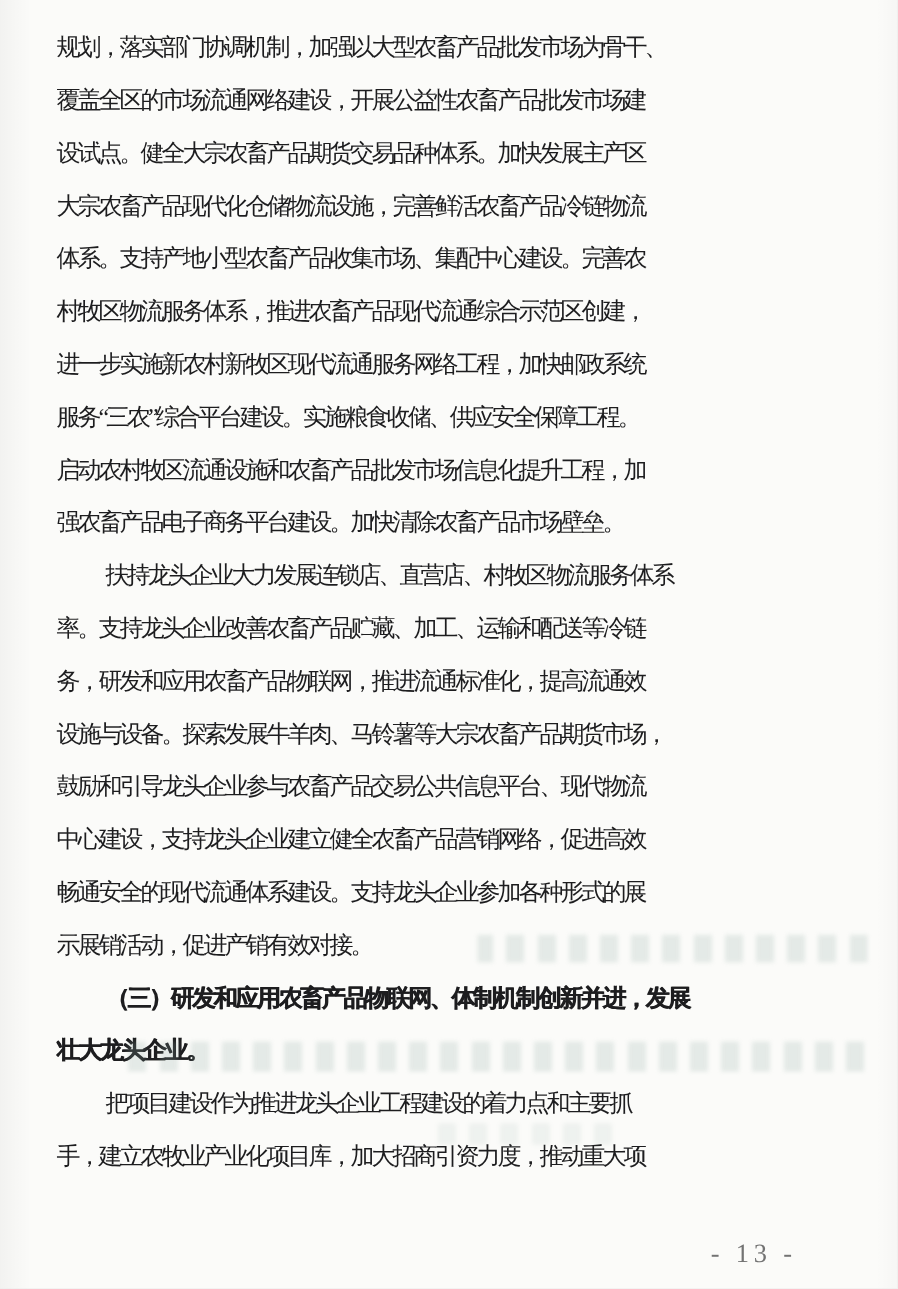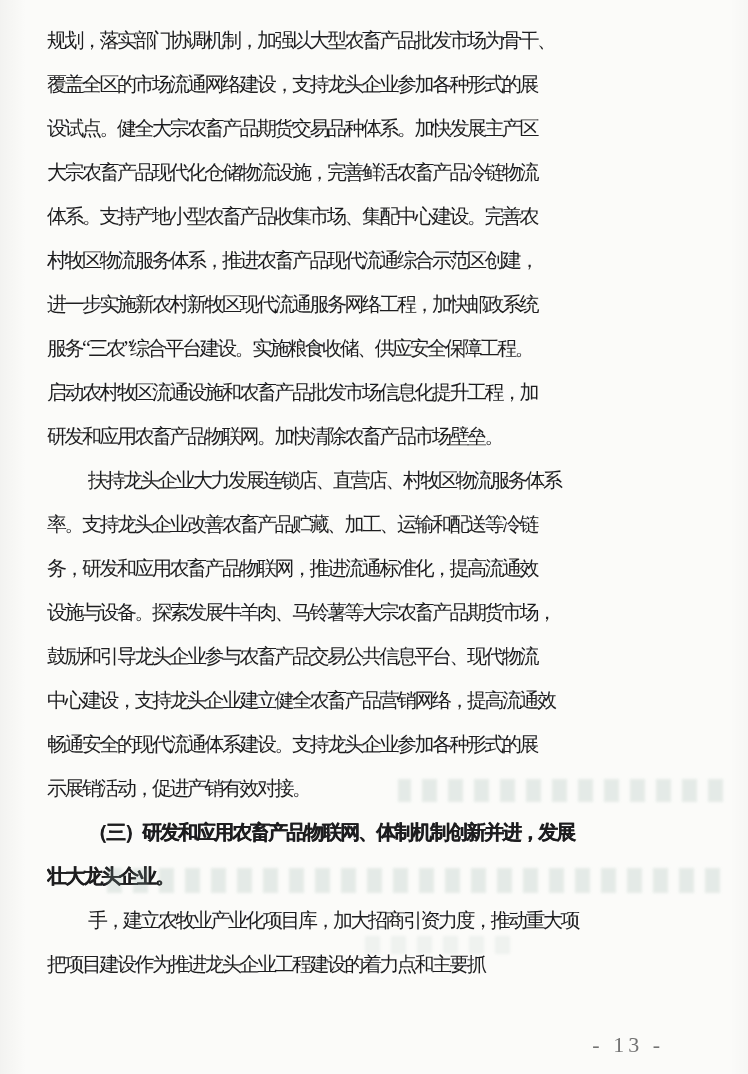--- a/index.html
+++ b/index.html
@@ -74,47 +74,47 @@
   .bleed-c { left: 360px; top: 936px; width: 150px; height: 18px; opacity: 0.3; }
 </style>
 </head>
 <body>
 
 <div class="page">
 
   <div class="text-body">
       <div class="para body">
         <div class="line">规划，落实部门协调机制，加强以大型农畜产品批发市场为骨干、</div>
-        <div class="line">覆盖全区的市场流通网络建设，支持龙头企业参加各种形式的展</div>
+        <div class="line">覆盖全区的市场流通网络建设，开展公益性农畜产品批发市场建</div>
         <div class="line">设试点。健全大宗农畜产品期货交易品种体系。加快发展主产区</div>
         <div class="line">大宗农畜产品现代化仓储物流设施，完善鲜活农畜产品冷链物流</div>
         <div class="line">体系。支持产地小型农畜产品收集市场、集配中心建设。完善农</div>
         <div class="line">村牧区物流服务体系，推进农畜产品现代流通综合示范区创建，</div>
         <div class="line">进一步实施新农村新牧区现代流通服务网络工程，加快邮政系统</div>
         <div class="line">服务“三农”综合平台建设。实施粮食收储、供应安全保障工程。</div>
         <div class="line">启动农村牧区流通设施和农畜产品批发市场信息化提升工程，加</div>
-        <div class="line">研发和应用农畜产品物联网。加快清除农畜产品市场壁垒。</div>
+        <div class="line">强农畜产品电子商务平台建设。加快清除农畜产品市场壁垒。</div>
       </div>
       <div class="para body indent">
         <div class="line">扶持龙头企业大力发展连锁店、直营店、村牧区物流服务体系</div>
         <div class="line">率。支持龙头企业改善农畜产品贮藏、加工、运输和配送等冷链</div>
         <div class="line">务，研发和应用农畜产品物联网，推进流通标准化，提高流通效</div>
         <div class="line">设施与设备。探索发展牛羊肉、马铃薯等大宗农畜产品期货市场，</div>
         <div class="line">鼓励和引导龙头企业参与农畜产品交易公共信息平台、现代物流</div>
-        <div class="line">中心建设，支持龙头企业建立健全农畜产品营销网络，提高流通效</div>
+        <div class="line">中心建设，支持龙头企业建立健全农畜产品营销网络，促进高效</div>
         <div class="line">畅通安全的现代流通体系建设。支持龙头企业参加各种形式的展</div>
         <div class="line">示展销活动，促进产销有效对接。</div>
       </div>
       <div class="para heading indent">
         <div class="line">（三）研发和应用农畜产品物联网、体制机制创新并进，发展</div>
         <div class="line">壮大龙头企业。</div>
       </div>
       <div class="para body indent">
+        <div class="line">把项目建设作为推进龙头企业工程建设的着力点和主要抓</div>
         <div class="line">手，建立农牧业产业化项目库，加大招商引资力度，推动重大项</div>
-        <div class="line">把项目建设作为推进龙头企业工程建设的着力点和主要抓</div>
       </div>
     </div>
 
   <div class="bleed bleed-a"></div>
   <div class="bleed bleed-b"></div>
   <div class="bleed bleed-c"></div>
 
   <div class="page-number">- 13 -</div>
 </div>
 

